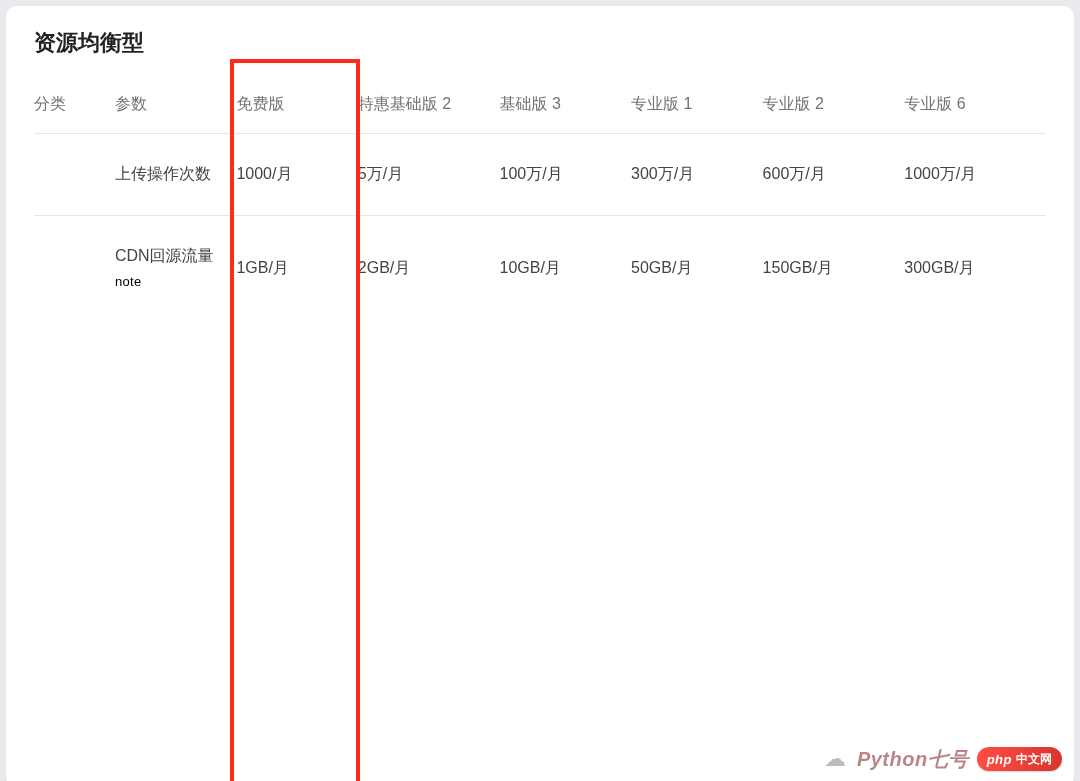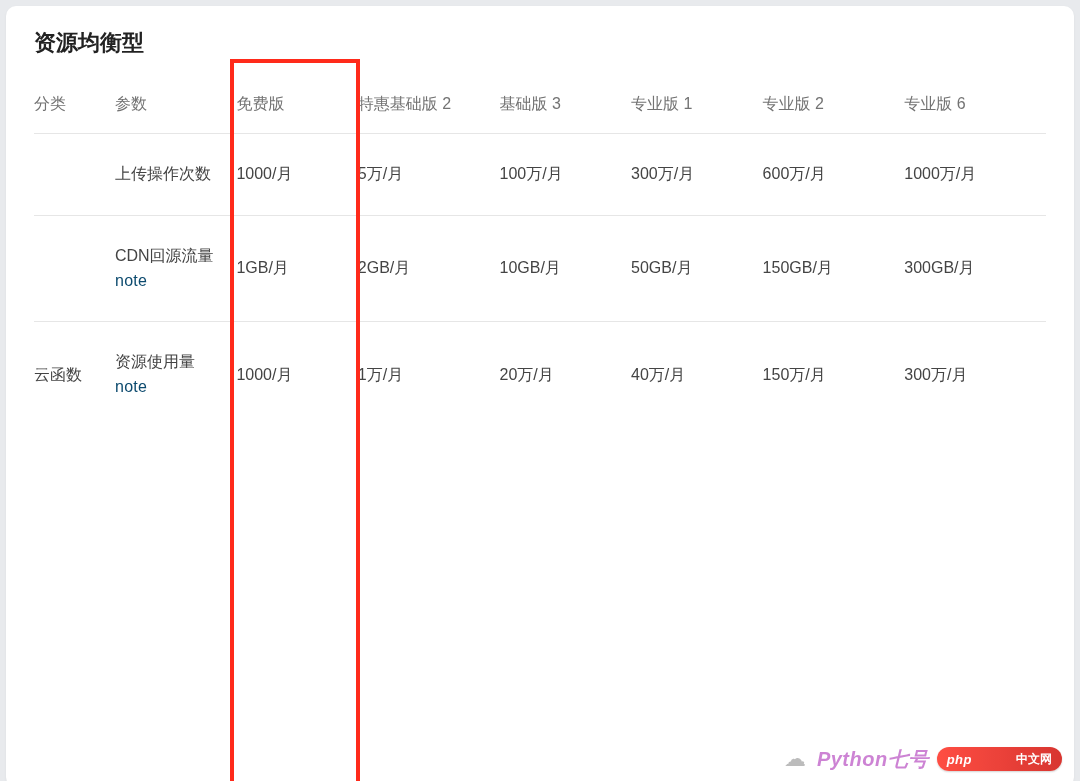--- a/index.html
+++ b/index.html
@@ -60,22 +60,22 @@
   tbody tr:last-child td { border-bottom: none; }
   col.c0 { width: 8%; }
   col.c1 { width: 12%; }
   col.c2 { width: 12%; }
   col.c3 { width: 14%; }
   col.c4 { width: 13%; }
   col.c5 { width: 13%; }
   col.c6 { width: 14%; }
   col.c7 { width: 14%; }
   .note {
-    color: #0c4a6e;
-    font-size: 16px;
+    color: #000000;
+    font-size: 13px;
     letter-spacing: 0.3px;
   }
   .cat { color: #444; }
   .watermark-wrap {
     position: absolute;
     right: 12px;
     bottom: 14px;
     display: flex;
     align-items: center;
     gap: 8px;
@@ -89,36 +89,35 @@
     opacity: 0.55;
     font-size: 22px;
     line-height: 28px;
     text-align: center;
     color: #777;
   }
   .wm1 {
     font-size: 20px;
     font-weight: 600;
     font-style: italic;
-    color: #a21caf;
+    color: #7f1d1d;
     opacity: 0.6;
     letter-spacing: 0.5px;
   }
   .php-badge {
     display: inline-flex;
     align-items: center;
     background: linear-gradient(90deg,#ff3b2f,#d4201a);
     color: #fff;
     border-radius: 14px;
     height: 24px;
     padding: 0 10px;
     font-size: 12px;
     font-weight: 600;
     box-shadow: 0 1px 2px rgba(0,0,0,0.2);
-    gap: 40px;
   }
   .php-badge .php {
     font-style: italic;
     font-size: 13px;
     margin-right: 4px;
     letter-spacing: 0.5px;
   }
 </style>
 </head>
 <body>
@@ -165,30 +164,20 @@
         <tr>
           <td class="cat"></td>
           <td><span>CDN回源流量</span><br><span class="note">note</span></td>
           <td>1GB/月</td>
           <td>2GB/月</td>
           <td>10GB/月</td>
           <td>50GB/月</td>
           <td>150GB/月</td>
           <td>300GB/月</td>
         </tr>
-        <tr>
-          <td class="cat">云函数</td>
-          <td><span>资源使用量</span><br><span class="note">note</span></td>
-          <td>1000/月</td>
-          <td>1万/月</td>
-          <td>20万/月</td>
-          <td>40万/月</td>
-          <td>150万/月</td>
-          <td>300万/月</td>
-        </tr>
       </tbody>
   </table>
 
   <div class="watermark-wrap">
     <span class="wx-icon">☁</span>
     <span class="wm1">Python七号</span>
     <span class="php-badge">
       <span class="php">php</span>
       <span>中文网</span>
     </span>

